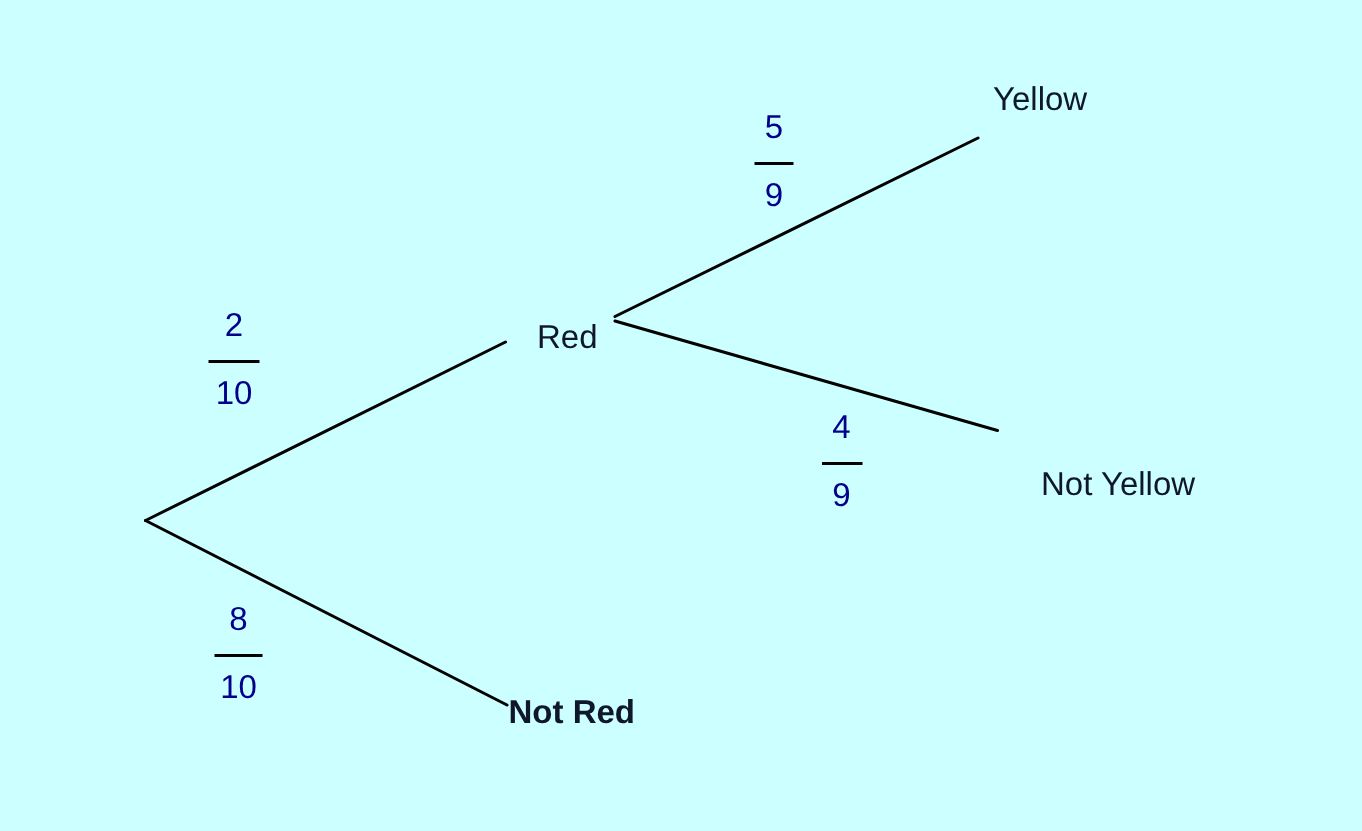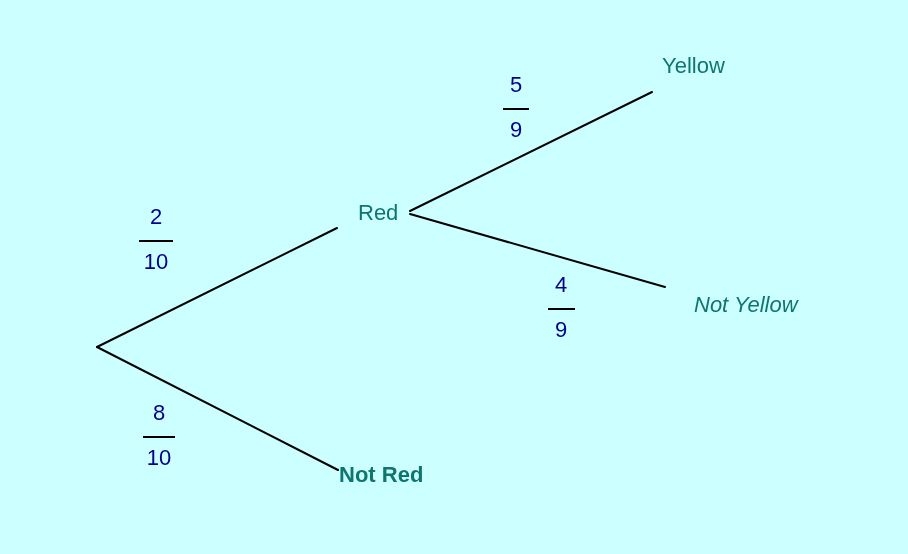--- a/index.html
+++ b/index.html
@@ -18,21 +18,21 @@
   }
   .branches-svg line {
     stroke: #000000;
     stroke-width: 2;
     stroke-linecap: round;
   }
   .label {
     position: absolute;
     font-size: 22px;
     line-height: 26px;
-    color: #0f766e;
+    color: #0f172a;
     white-space: nowrap;
   }
   .fraction {
     position: absolute;
     text-align: center;
     color: #00008B;
   }
   .frac-num, .frac-den {
     font-size: 22px;
     line-height: 22px;
@@ -48,27 +48,27 @@
 
 <div class="canvas">
 
   <svg class="branches-svg" width="908" height="554" viewBox="0 0 908 554" xmlns="http://www.w3.org/2000/svg">
     <line x1="97" y1="347" x2="337" y2="228"></line>
     <line x1="97" y1="347" x2="338" y2="470"></line>
     <line x1="410" y1="211" x2="652" y2="92"></line>
     <line x1="410" y1="214" x2="665" y2="287"></line>
   </svg>
 
-  <div class="label" style="left:358px; top:200px;text-align:right;">Red</div>
+  <div class="label" style="left:358px; top:212px;text-align:right;">Red</div>
 
   <div class="label" style="left:339px; top:462px;font-weight:bold;">Not Red</div>
 
   <div class="label" style="left:662px; top:53px;">Yellow</div>
 
-  <div class="label" style="left:694px; top:292px;font-style:italic;">Not Yellow</div>
+  <div class="label" style="left:694px; top:310px;">Not Yellow</div>
 
   <div class="fraction" style="left:134px; top:206px; width:44px;">
     <div class="frac-num">2</div>
     <div class="frac-bar" style="width:34px;"></div>
     <div class="frac-den">10</div>
   </div>
 
   <div class="fraction" style="left:137px; top:402px; width:44px;">
     <div class="frac-num">8</div>
     <div class="frac-bar" style="width:32px;"></div>

